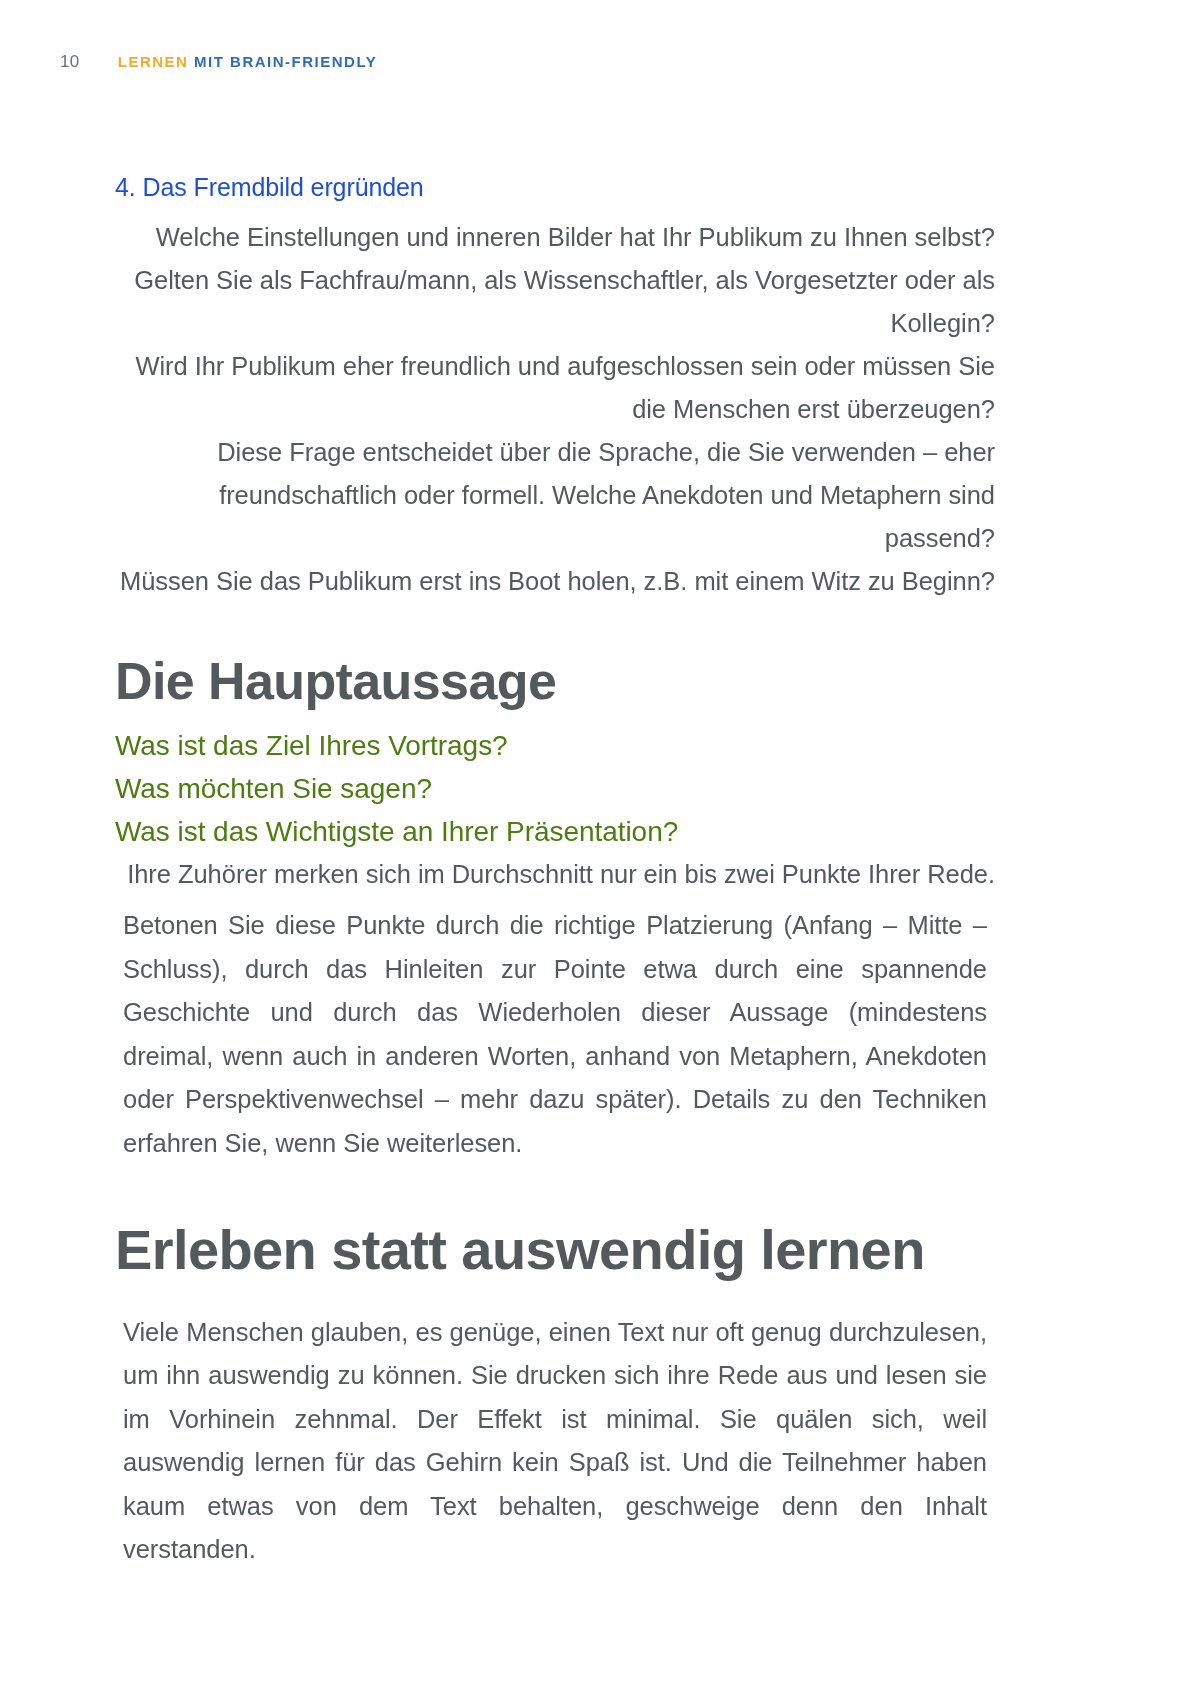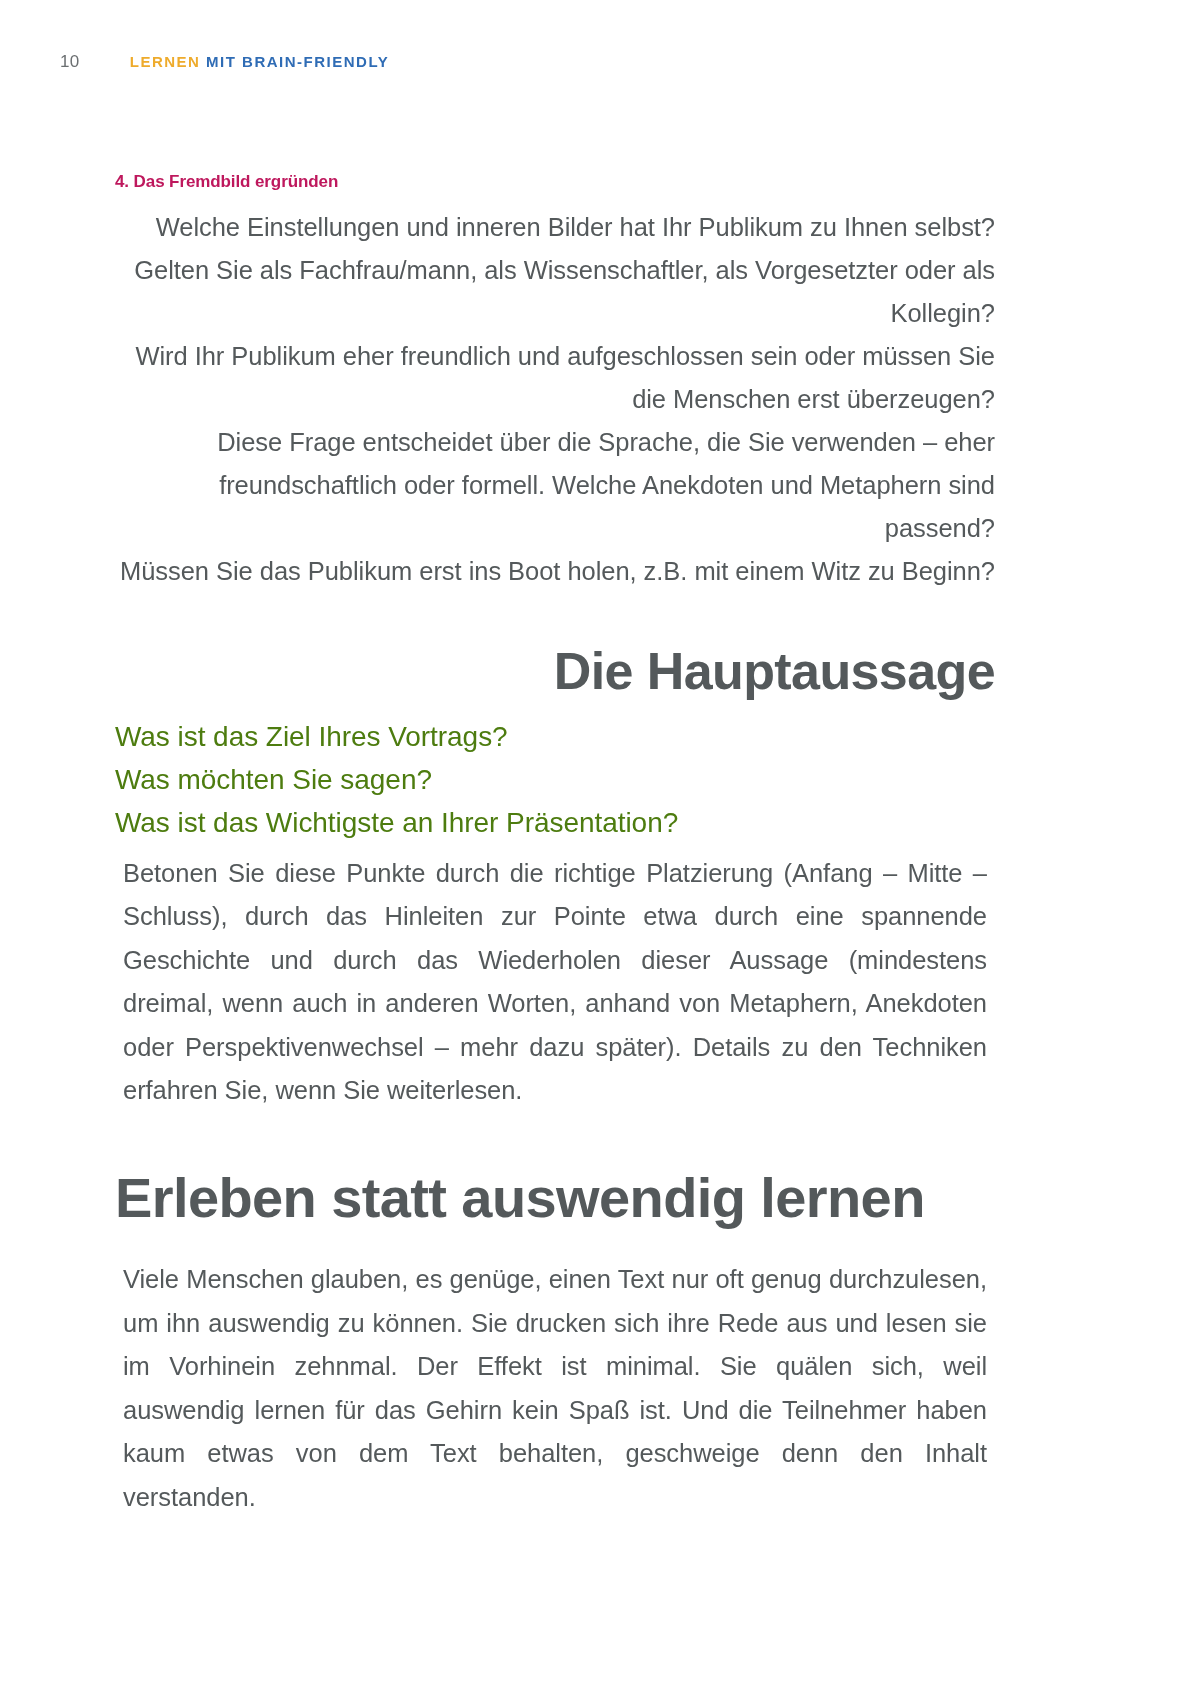--- a/index.html
+++ b/index.html
@@ -27,21 +27,21 @@
     overflow: hidden;
   }
 
   
   .page-header {
     position: absolute;
     top: 52px;
     left: 60px;
     display: flex;
     align-items: baseline;
-    gap: 12px;
+    gap: 0;
     white-space: nowrap;
   }
 
   .folio {
     font-size: 17px;
     font-weight: 400;
     color: #6b6f71;
     letter-spacing: 0.4px;
     margin-right: 38px;
   }
@@ -58,36 +58,36 @@
   
   .content {
     position: absolute;
     left: 115px;
     top: 172px;
     width: 880px;
   }
 
   h3.sub-heading {
     margin: 0 0 14px 0;
-    font-size: 17px;
-    font-weight: 700;
-    color: #be185d;
+    font-size: 25px;
+    font-weight: 400;
+    color: #1d4ed8;
     letter-spacing: -0.1px;
     line-height: 1.2;
   }
 
   h2.section-heading {
     margin: 0;
     font-weight: 700;
     color: #54595b;
     line-height: 1.1;
     letter-spacing: -0.6px;
   }
 
-  h2.heading-main   { font-size: 52px; margin-top: 50px; margin-bottom: 14px; text-align: right; }
+  h2.heading-main   { font-size: 52px; margin-top: 50px; margin-bottom: 14px; }
   h2.heading-second { font-size: 56px; margin-top: 54px; margin-bottom: 30px; }
 
   p.body-line {
     margin: 0;
     font-size: 25.5px;
     line-height: 43px;
     color: #54595b;
     text-align: right;
     letter-spacing: -0.05px;
   }
@@ -137,20 +137,21 @@
     <p class="body-line">Müssen Sie das Publikum erst ins Boot holen, z.B. mit einem Witz zu Beginn?</p>
 
     <h2 class="section-heading heading-main">Die Hauptaussage</h2>
 
     <p class="body-italic">Was ist das Ziel Ihres Vortrags?</p>
 
     <p class="body-italic">Was möchten Sie sagen?</p>
 
     <p class="body-italic">Was ist das Wichtigste an Ihrer Präsentation?</p>
 
+    <p class="body-line">Ihre Zuhörer merken sich im Durchschnitt nur ein bis zwei Punkte Ihrer Rede.</p>
 
     <p class="body-just">Betonen Sie diese Punkte durch die richtige Platzierung (Anfang – Mitte – Schluss), durch das Hinleiten zur Pointe etwa durch eine spannende Geschichte und durch das Wiederholen dieser Aussage (mindestens dreimal, wenn auch in anderen Worten, anhand von Metaphern, Anekdoten oder Perspektivenwechsel – mehr dazu später). Details zu den Techniken erfahren Sie, wenn Sie weiterlesen.</p>
 
     <h2 class="section-heading heading-second">Erleben statt auswendig lernen</h2>
 
     <p class="body-just">Viele Menschen glauben, es genüge, einen Text nur oft genug durchzulesen, um ihn auswendig zu können. Sie drucken sich ihre Rede aus und lesen sie im Vorhinein zehnmal. Der Effekt ist minimal. Sie quälen sich, weil auswendig lernen für das Gehirn kein Spaß ist. Und die Teilnehmer haben kaum etwas von dem Text behalten, geschweige denn den Inhalt verstanden.</p>
 
   </div>
 
 </div>

